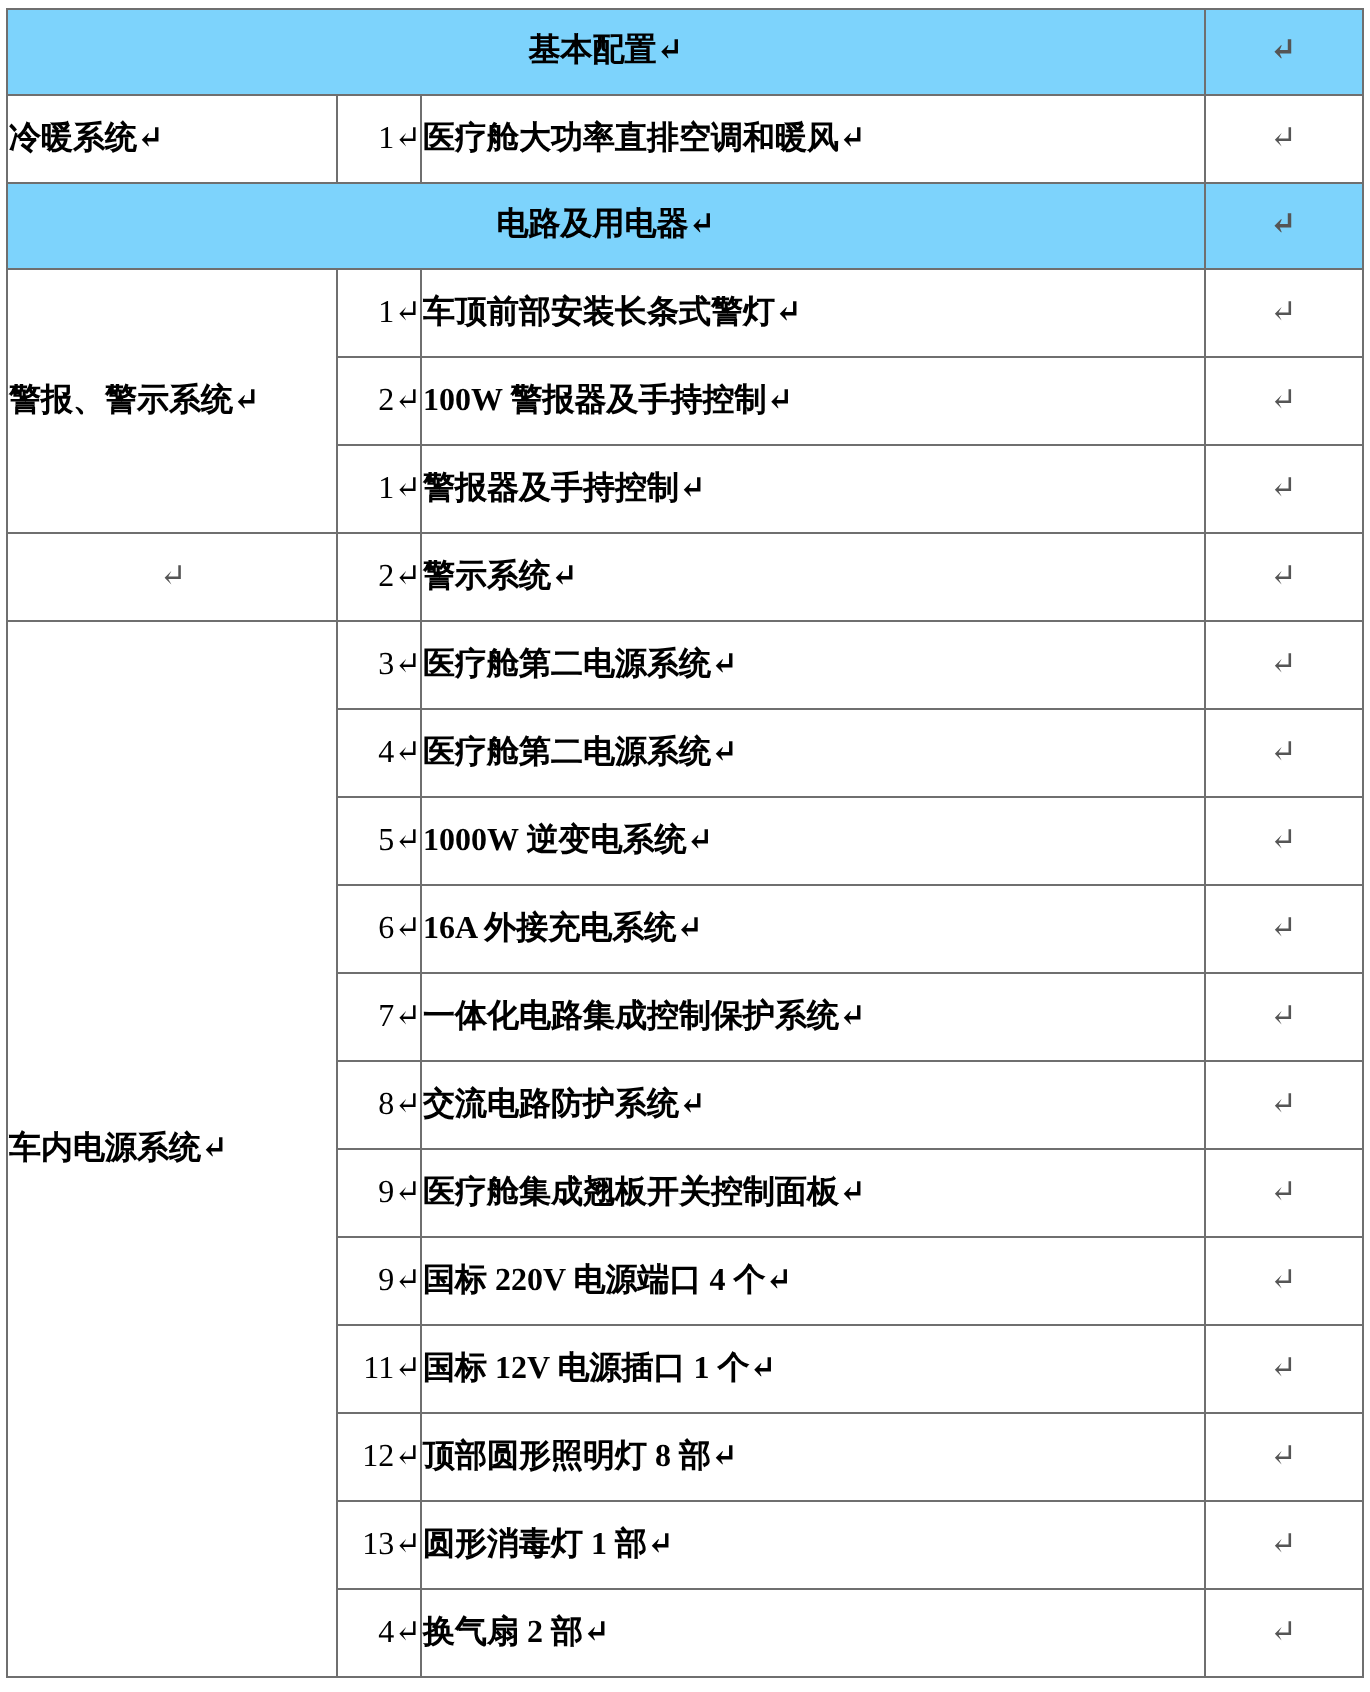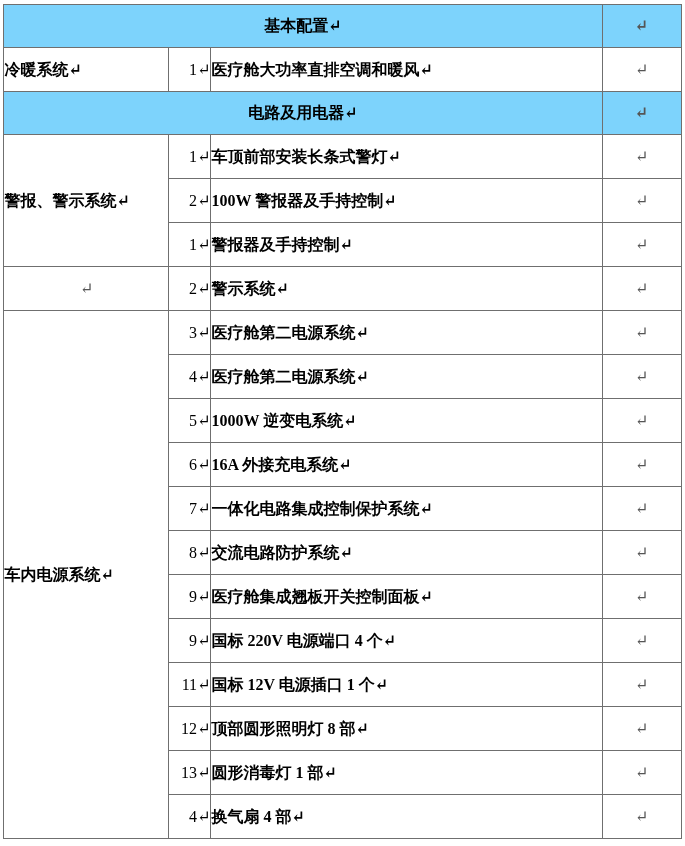--- a/index.html
+++ b/index.html
@@ -179,18 +179,18 @@
         <td class="desc-cell">顶部圆形照明灯 8 部↵</td>
         <td class="mark-cell">↵</td>
       </tr>
       <tr class="row-std">
         <td class="num-cell">13↵</td>
         <td class="desc-cell">圆形消毒灯 1 部↵</td>
         <td class="mark-cell">↵</td>
       </tr>
       <tr class="row-std">
         <td class="num-cell">4↵</td>
-        <td class="desc-cell">换气扇 4 部↵</td>
+        <td class="desc-cell">换气扇 2 部↵</td>
         <td class="mark-cell">↵</td>
       </tr>
     </tbody>
   </table>
 </div>
 
 </body></html>

